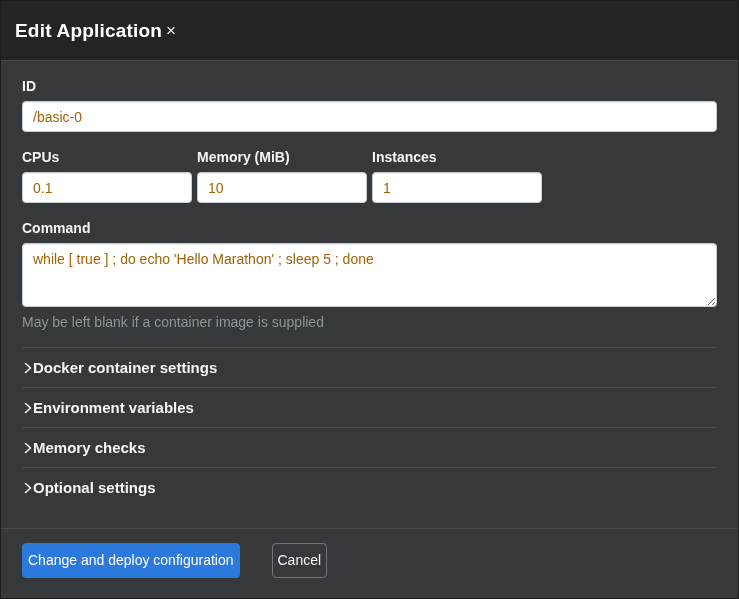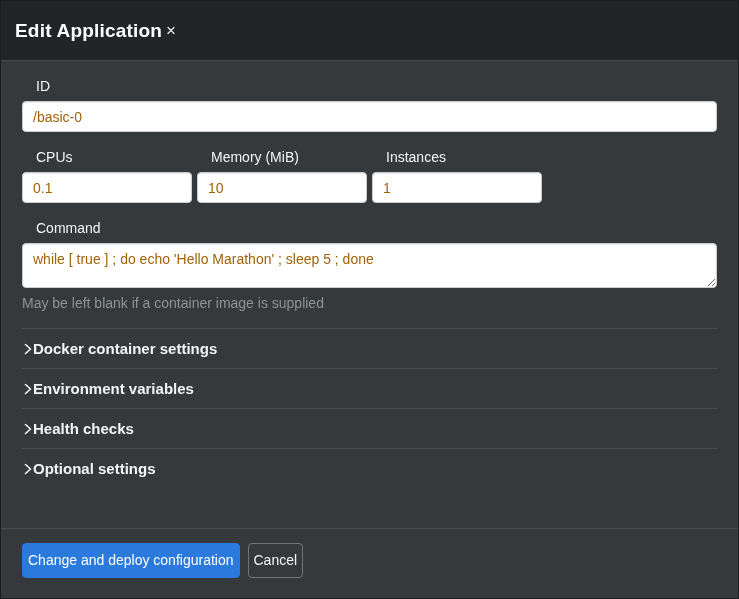--- a/index.html
+++ b/index.html
@@ -24,33 +24,33 @@
   }
   .modal-title { font-size: 19px; font-weight: bold; letter-spacing: .2px; }
   .close-btn {
     background: none; border: none; color: #e8eaec;
     font-size: 17px; line-height: 1; cursor: pointer; padding: 2px 4px;
     font-family: inherit;
   }
   .modal-body { padding: 17px 21px 0 21px; flex: 1 1 auto; }
   .form-group { margin-bottom: 17px; }
   .field-label {
-    display: block; font-size: 14px; font-weight: normal;
-    color: #f2f4f5; margin-bottom: 7px; margin-left: 14px;
+    display: block; font-size: 14px; font-weight: bold;
+    color: #f2f4f5; margin-bottom: 7px;
   }
   .text-input, .text-area {
     display: block; width: 100%;
     background: #ffffff; color: #a16207;
     border: 1px solid #caced1; border-radius: 4px;
     padding: 6px 10px; font-size: 14px;
     font-family: "Liberation Sans", sans-serif;
     box-shadow: inset 0 1px 1px rgba(0,0,0,.08);
   }
   .text-input { height: 31px; }
-  .text-area { height: 45px; resize: vertical; line-height: 1.4; }
+  .text-area { height: 64px; resize: vertical; line-height: 1.4; }
   .grid-4 { display: grid; grid-template-columns: repeat(4, 1fr); gap: 5px; }
   .help-text { color: #8e9396; font-size: 14px; margin-top: 7px; }
   .sections { margin-top: 16px; }
   .section-row {
     display: flex; align-items: center; 
     padding: 11px 1px; border-top: 1px solid #494c4f;
     cursor: pointer; user-select: none;
   }
   .chevron { display: inline-flex; width: 10px; height: 12px; align-items: center; }
   .section-title { font-size: 15px; font-weight: bold; color: #f2f4f5; }
@@ -64,20 +64,21 @@
     font-family: inherit; font-size: 14px; border-radius: 4px;
     padding: 8px 5px; cursor: pointer; line-height: 1.2;
   }
   .btn-primary {
     background: var(--accent, #2b79dd); color: #ffffff;
     border: 1px solid var(--accent, #2b79dd);
   }
   .btn-default {
     background: transparent; color: #f2f4f5;
     border: 1px solid #71757a;
+    margin-left: 24px;
   }
 </style>
 </head>
 <body>
 
 <div class="modal">
 
   <div class="modal-header">
     <div class="modal-title">Edit Application</div>
     <button class="close-btn">×</button>
@@ -131,21 +132,21 @@
         <span class="section-title">Environment variables</span>
       </div>
 
 
       <div class="section-row">
         <span class="chevron">
           <svg width="10" height="12" viewBox="0 0 10 12">
               <path d="M2.5 1.5 L7.5 6 L2.5 10.5" stroke="#f2f4f5" stroke-width="1.6" fill="none" stroke-linecap="round" stroke-linejoin="round"></path>
             </svg>
         </span>
-        <span class="section-title">Health checks</span>
+        <span class="section-title">Memory checks</span>
       </div>
 
       <div class="section-row">
         <span class="chevron">
           <svg width="10" height="12" viewBox="0 0 10 12">
               <path d="M2.5 1.5 L7.5 6 L2.5 10.5" stroke="#f2f4f5" stroke-width="1.6" fill="none" stroke-linecap="round" stroke-linejoin="round"></path>
             </svg>
         </span>
         <span class="section-title">Optional settings</span>
       </div>

